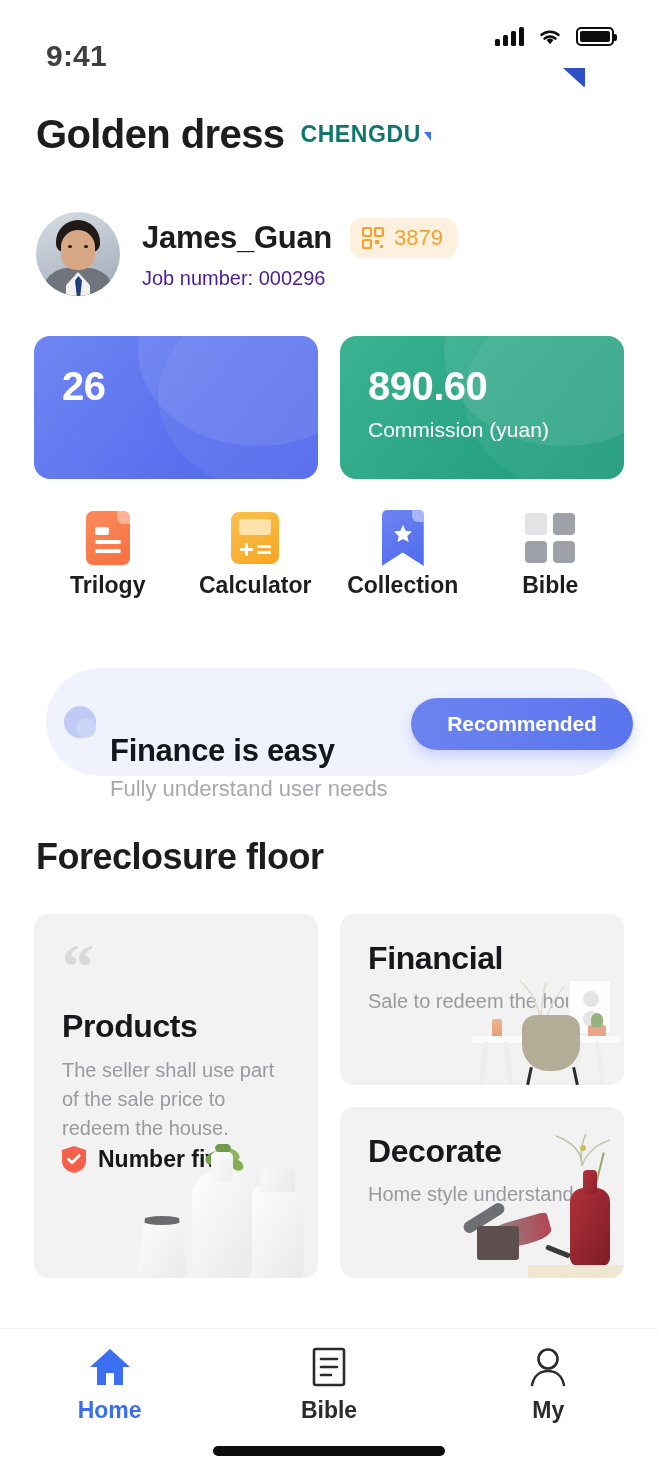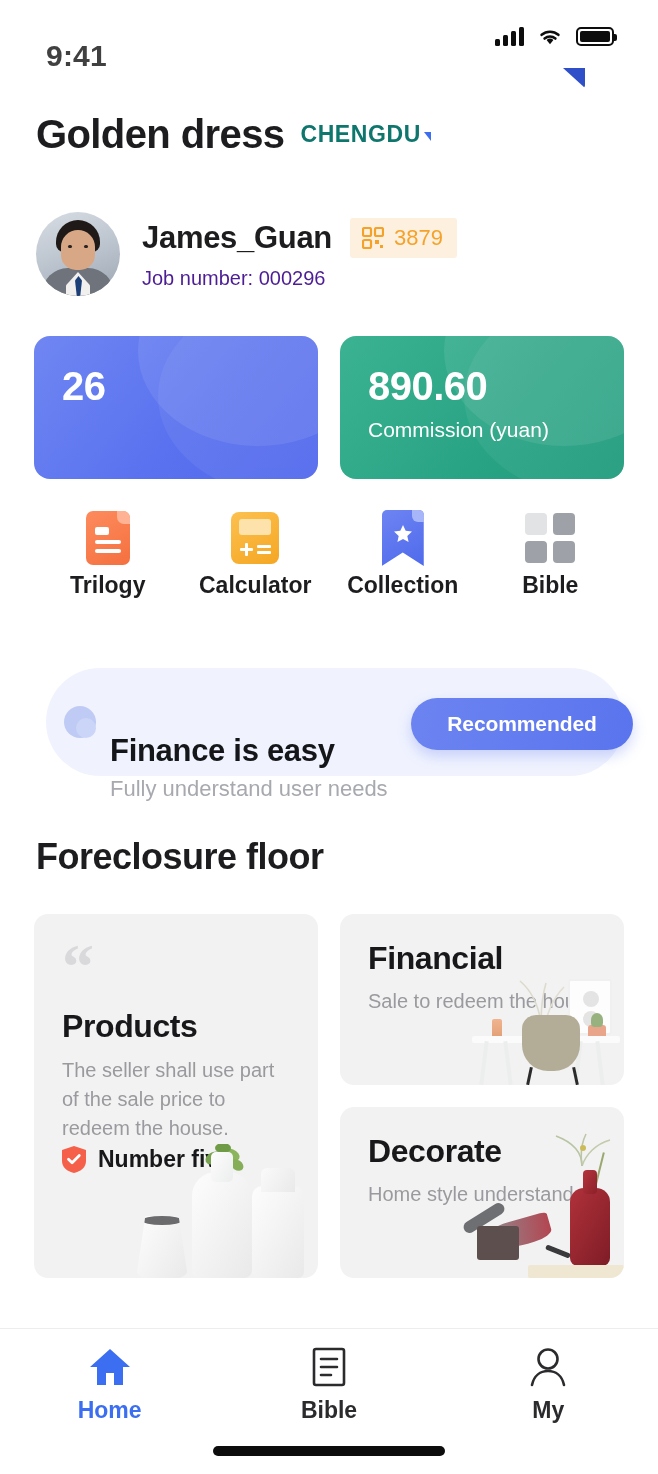--- a/index.html
+++ b/index.html
@@ -74,21 +74,21 @@
     background: #f2f0ee; clip-path: polygon(50% 0,100% 55%,100% 100%,0 100%,0 55%);
   }
   .avatar .tie {
     position: absolute; left: 39px; bottom: 0; width: 7px; height: 20px;
     background: #1c3f78; clip-path: polygon(50% 0,100% 22%,75% 100%,25% 100%,0 22%);
   }
   .profile-info { display: flex; flex-direction: column; gap: 9px; }
   .name-row { display: flex; align-items: center; gap: 18px; }
   .user-name { font-size: 31px; font-weight: 700; color: #1d1d1f; letter-spacing: -0.3px; }
   .qr-badge {
-    background: #fdf0df; border-radius: 3px; padding: 7px 14px 7px 12px;
+    background: #fdf0df; border-radius: 12px; padding: 7px 14px 7px 12px;
     display: flex; align-items: center; gap: 10px;
   }
   .qr-badge .count { font-size: 22px; color: #f5a22a; font-weight: 400; }
   .job-no { font-size: 20px; color: #4c1d95; }
 
   
   .stats { position: absolute; top: 336px; left: 34px; display: flex; gap: 22px; }
   .stat-card {
     width: 284px; height: 143px; border-radius: 16px; position: relative;
     overflow: hidden; padding: 28px 0 0 28px; color: #fff;

